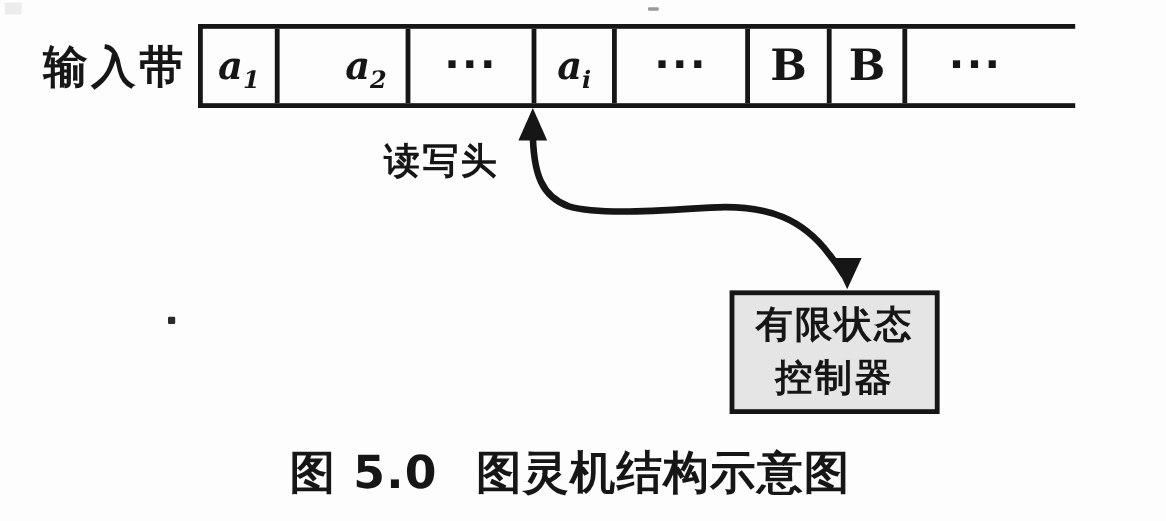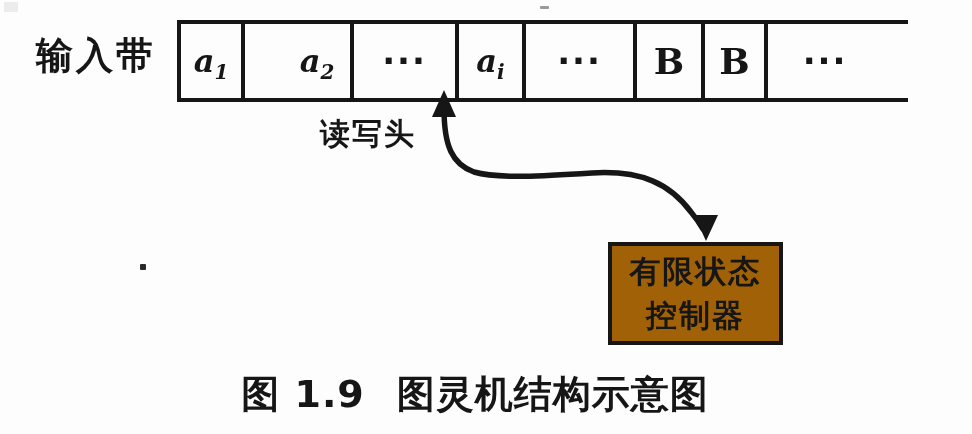--- a/index.html
+++ b/index.html
@@ -7,21 +7,21 @@
     position:relative;width:972px;height:434px;background:#fdfdfd;
     font-family:"DejaVu Sans",sans-serif;color:#161616;overflow:hidden;
   }
   
   .tape-label{
     position:absolute;left:36px;top:31px;
     font-size:37px;font-weight:bold;letter-spacing:3px;white-space:nowrap;
   }
   
   .tape{
-    position:absolute;left:177px;top:20px;width:731px;height:82px;
+    position:absolute;left:165px;top:20px;width:731px;height:70px;
     box-sizing:border-box;display:flex;
     border:4px solid #161616;border-right:none;text-align:center;
   }
   .tape-cell{
     box-sizing:border-box;height:100%;
     border-right:4px solid #161616;
     display:flex;align-items:center;justify-content:center;
   }
   .tape-cell.open-end{border-right:none;}
   .sym{
@@ -39,21 +39,21 @@
   
   .head-label{
     position:absolute;left:320px;top:114px;
     font-size:30px;font-weight:bold;letter-spacing:2px;white-space:nowrap;
   }
   
   .arrow-svg{position:absolute;left:0;top:0;width:972px;height:434px;pointer-events:none;}
   
   .controller-box{
     position:absolute;left:608px;top:242px;width:175px;height:103px;
-    box-sizing:border-box;border:4px solid #161616;background:#a16207;
+    box-sizing:border-box;border:4px solid #161616;background:#e5e5e5;
     display:flex;flex-direction:column;align-items:center;justify-content:center;
     font-size:31px;font-weight:bold;line-height:1.4;letter-spacing:2px;
   }
   
   .caption{
     position:absolute;left:0;top:369px;width:972px;text-align:center;
     font-size:38px;font-weight:bold;letter-spacing:1px;
   }
   .caption .inner{display:inline-block;margin-left:-22px;}
   .caption-gap{display:inline-block;width:32px;}
@@ -113,17 +113,17 @@
     <polygon points="706,241 694,215 718,215" fill="#161616"></polygon>
   </svg>
 
   <div class="controller-box">
     <div>有限状态</div>
     <div>控制器</div>
   </div>
 
   <div class="caption">
     <span class="inner">
-      <span>图 1.9</span><span class="caption-gap"></span><span>图灵机结构示意图</span>
+      <span>图 5.0</span><span class="caption-gap"></span><span>图灵机结构示意图</span>
     </span>
   </div>
 
 </div>
 
 </body></html>

